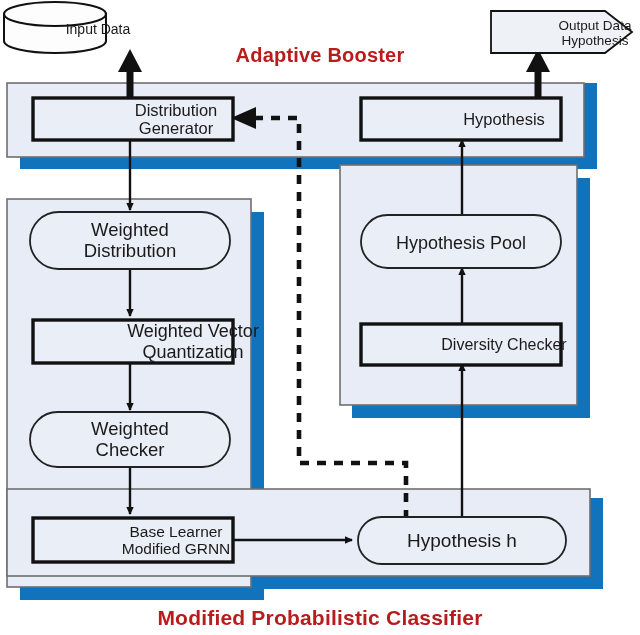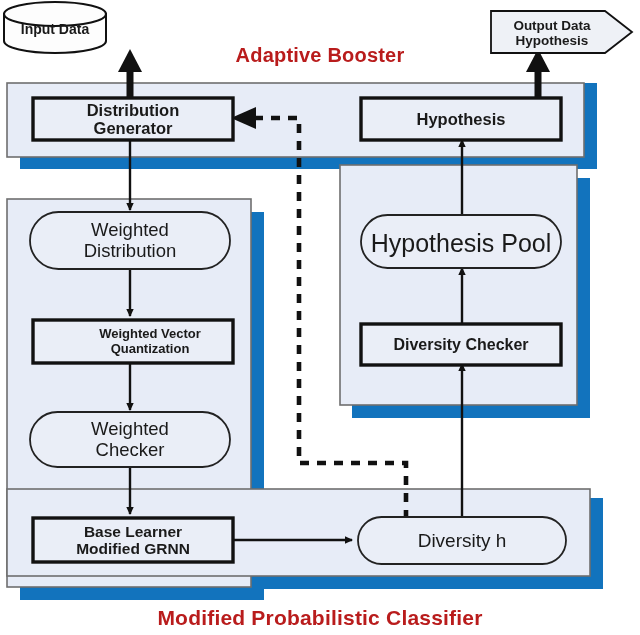--- a/index.html
+++ b/index.html
@@ -2,21 +2,21 @@
 <html><head>
 <meta charset="utf-8">
 <style>
   html,body{margin:0;padding:0;background:#ffffff;}
   body{width:640px;height:635px;position:relative;overflow:hidden;
        font-family:"Liberation Sans","DejaVu Sans",sans-serif;}
   #stage{position:absolute;left:0;top:0;width:640px;height:635px;}
   svg.layer{position:absolute;left:0;top:0;width:640px;height:635px;}
   .lbl{position:absolute;display:flex;align-items:center;justify-content:center;
        text-align:center;line-height:1.12;color:#1a1a1a;pointer-events:none;}
-  .bold{font-weight:bold;}
+  .bold{font-weight:normal;margin-left:43px;}
   .title{position:absolute;font-weight:bold;color:#b91c1c;letter-spacing:.2px;
          text-align:center;}
 </style>
 </head>
 <body>
 
 <div id="stage">
 
   <svg class="layer" viewBox="0 0 640 635">
     <defs>
@@ -134,34 +134,34 @@
 
   <div class="lbl bold" style="left:361px;top:98px;width:200px;height:42px;font-size:16.5px;flex-direction:column;">
     <span>Hypothesis</span>
   </div>
 
   <div class="lbl" style="left:30px;top:212px;width:200px;height:57px;font-size:18.5px;flex-direction:column;">
     <span>Weighted</span>
     <span>Distribution</span>
   </div>
 
-  <div class="lbl bold" style="left:33px;top:320px;width:200px;height:43px;font-size:13px;flex-direction:column;padding-left:17px;">
+  <div class="lbl bold" style="left:33px;top:320px;width:200px;height:43px;font-size:18px;flex-direction:column;padding-left:17px;">
     <span>Weighted Vector</span>
     <span>Quantization</span>
   </div>
 
   <div class="lbl" style="left:30px;top:412px;width:200px;height:55px;font-size:18.5px;flex-direction:column;">
     <span>Weighted</span>
     <span>Checker</span>
   </div>
 
   <div class="lbl bold" style="left:33px;top:518px;width:200px;height:44px;font-size:15.5px;flex-direction:column;">
     <span>Base Learner</span>
     <span>Modified GRNN</span>
   </div>
 
-  <div class="lbl" style="left:361px;top:215px;width:200px;height:56px;font-size:25px;">Hypothesis Pool</div>
+  <div class="lbl" style="left:361px;top:215px;width:200px;height:56px;font-size:18px;">Hypothesis Pool</div>
 
   <div class="lbl bold" style="left:361px;top:324px;width:200px;height:41px;font-size:16px;">Diversity Checker</div>
 
-  <div class="lbl" style="left:358px;top:517px;width:208px;height:47px;font-size:19px;">Diversity h</div>
+  <div class="lbl" style="left:358px;top:517px;width:208px;height:47px;font-size:19px;">Hypothesis h</div>
 
 </div>
 
 </body></html>

